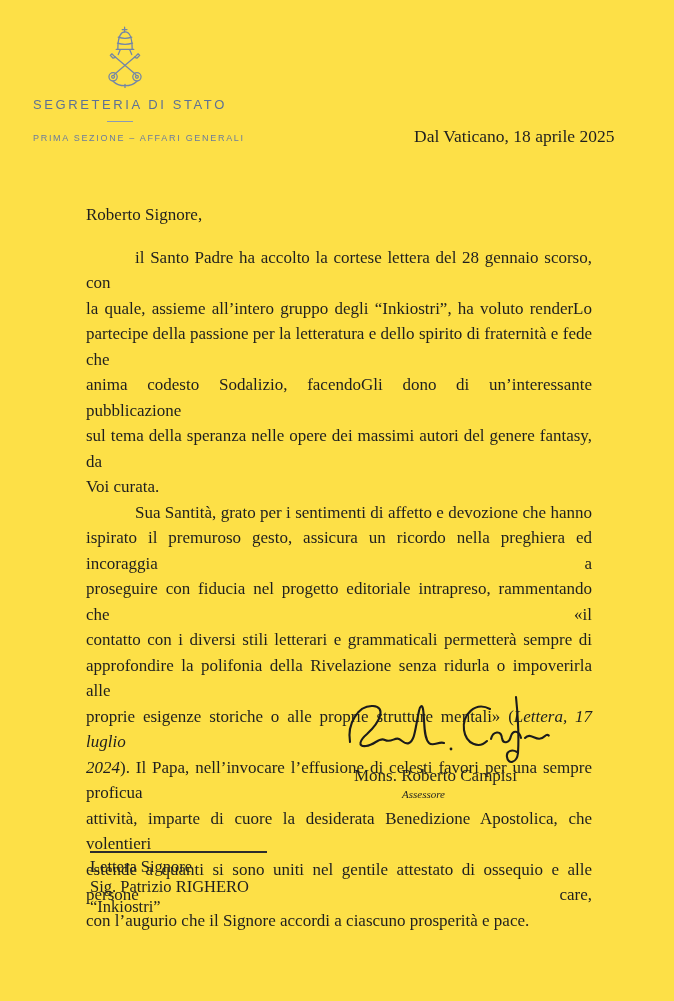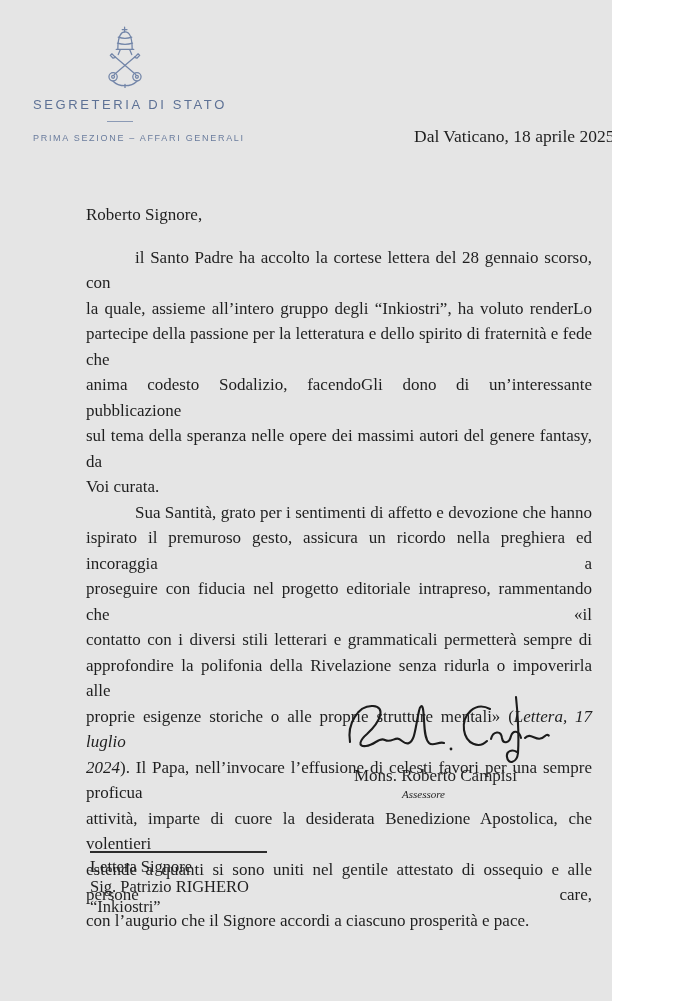--- a/index.html
+++ b/index.html
@@ -1,21 +1,21 @@
 <!DOCTYPE html>
 <html><head>
 <meta charset="utf-8">
 <style>
   * { margin: 0; padding: 0; box-sizing: border-box; }
   html, body { background: #ffffff; }
   .page {
     position: relative;
-    width: 612px;
+    width: 674px;
     height: 1001px;
-    background: #e5e5e5;
+    background: #fde047;
     overflow: hidden;
     font-family: "Liberation Serif", "DejaVu Serif", serif;
     color: #1f1f1f;
   }
 
   
   .crest {
     position: absolute;
     left: 101px; top: 26px;
     width: 48px; height: 62px;

